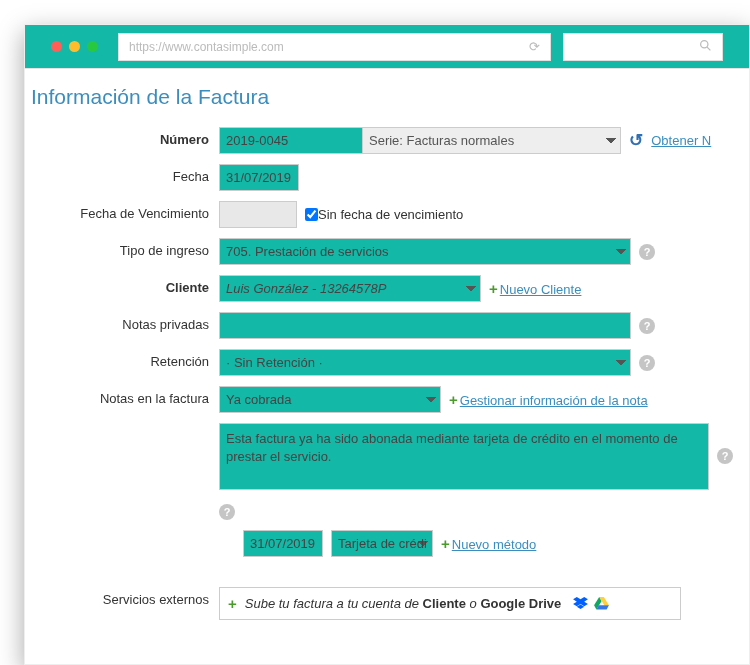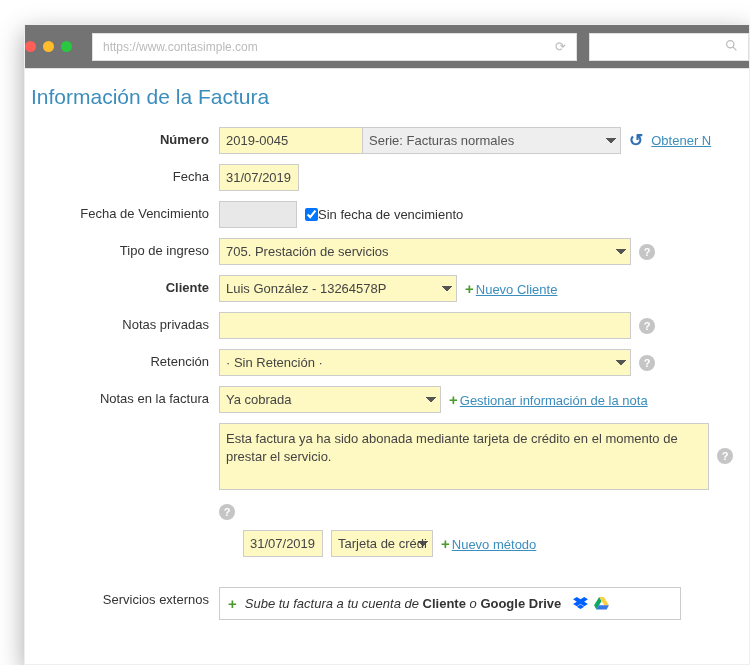--- a/index.html
+++ b/index.html
@@ -14,24 +14,24 @@
   }
   .outer {
     position: absolute;
     top: 24px; left: 24px; right: 0; bottom: 0;
     background: #fff;
     box-shadow: 0 8px 24px rgba(0,0,0,0.35);
     border: 1px solid #eee;
   }
   .toolbar {
     height: 44px;
-    background: #737373;
+    background: #14b8a6;
     display: flex;
     align-items: center;
-    padding: 0 0;
+    padding: 0 26px;
     gap: 12px;
     border-bottom: 1px solid #e4e4e4;
   }
   .traffic { display: flex; gap: 7px; margin-right: 8px; }
   .dot { width: 11px; height: 11px; border-radius: 50%; }
   .dot.red { background: #ff5f57; }
   .dot.yellow { background: #ffbd2e; }
   .dot.green { background: #28c840; }
   .urlbar, .searchbar {
     background: #fff;
@@ -58,21 +58,21 @@
   .lbl {
     text-align: right;
     padding-top: 5px;
     color: #333;
     font-size: 13px;
   }
   .lbl.bold { font-weight: 700; }
   .row { display: flex; align-items: center; gap: 8px; flex-wrap: wrap; min-width: 0; }
   .txt, .sel, .area {
     border: 1px solid #ccc;
-    background: #fef9c3;
+    background: #14b8a6;
     font-size: 13px;
     color: #444;
     padding: 4px 6px;
     height: 27px;
     font-family: inherit;
   }
   .sel {
     appearance: none;
     -webkit-appearance: none;
     background-image: linear-gradient(45deg, transparent 48%, #555 50%), linear-gradient(-45deg, transparent 48%, #555 50%);
@@ -116,21 +116,21 @@
     width: 462px;
   }
   .ext-box b { font-style: normal; font-weight: 700; }
   .dropbox-icon svg, .gdrive-icon svg { display: block; }
   .indent { margin-left: 0; }
   .number-series { display: flex; }
   .number-series .txt { width: 144px; }
   .number-series .sel { width: 258px; }
   .w-date { width: 80px; }
   .w-full { width: 412px; }
-  .w-client { width: 238px; }
+  .w-client { width: 262px; font-style: italic; }
   .w-notas { width: 222px; }
   .w-ret { width: 412px; }
   .w-area { width: 490px; }
   .w-pay { width: 102px; }
 </style>
 </head>
 <body>
 
 <div class="outer">
 

